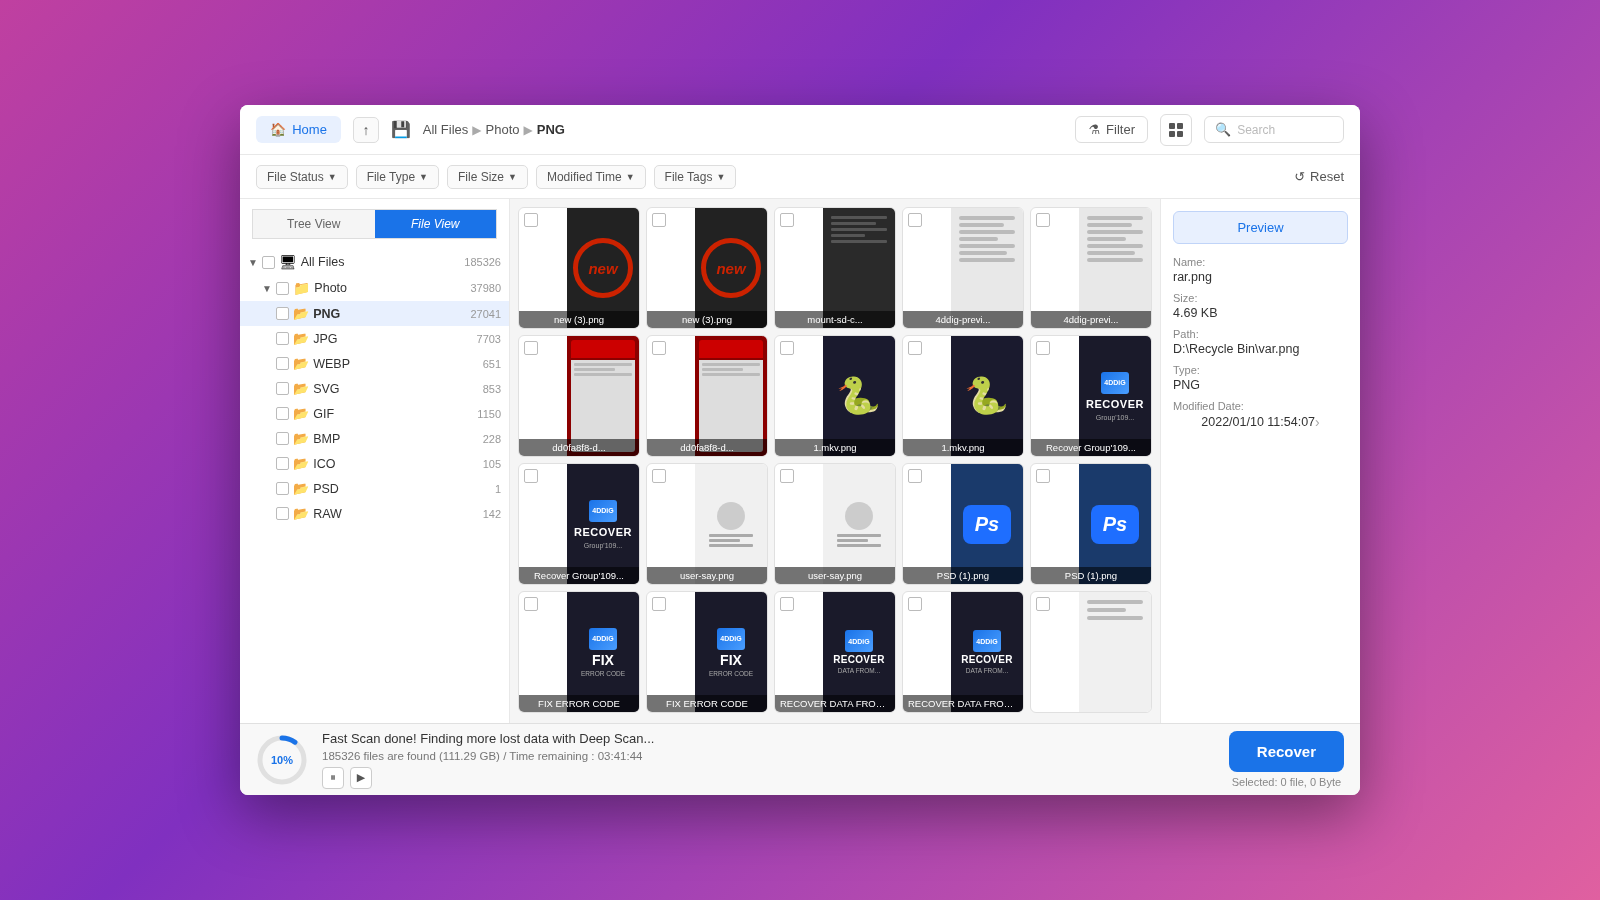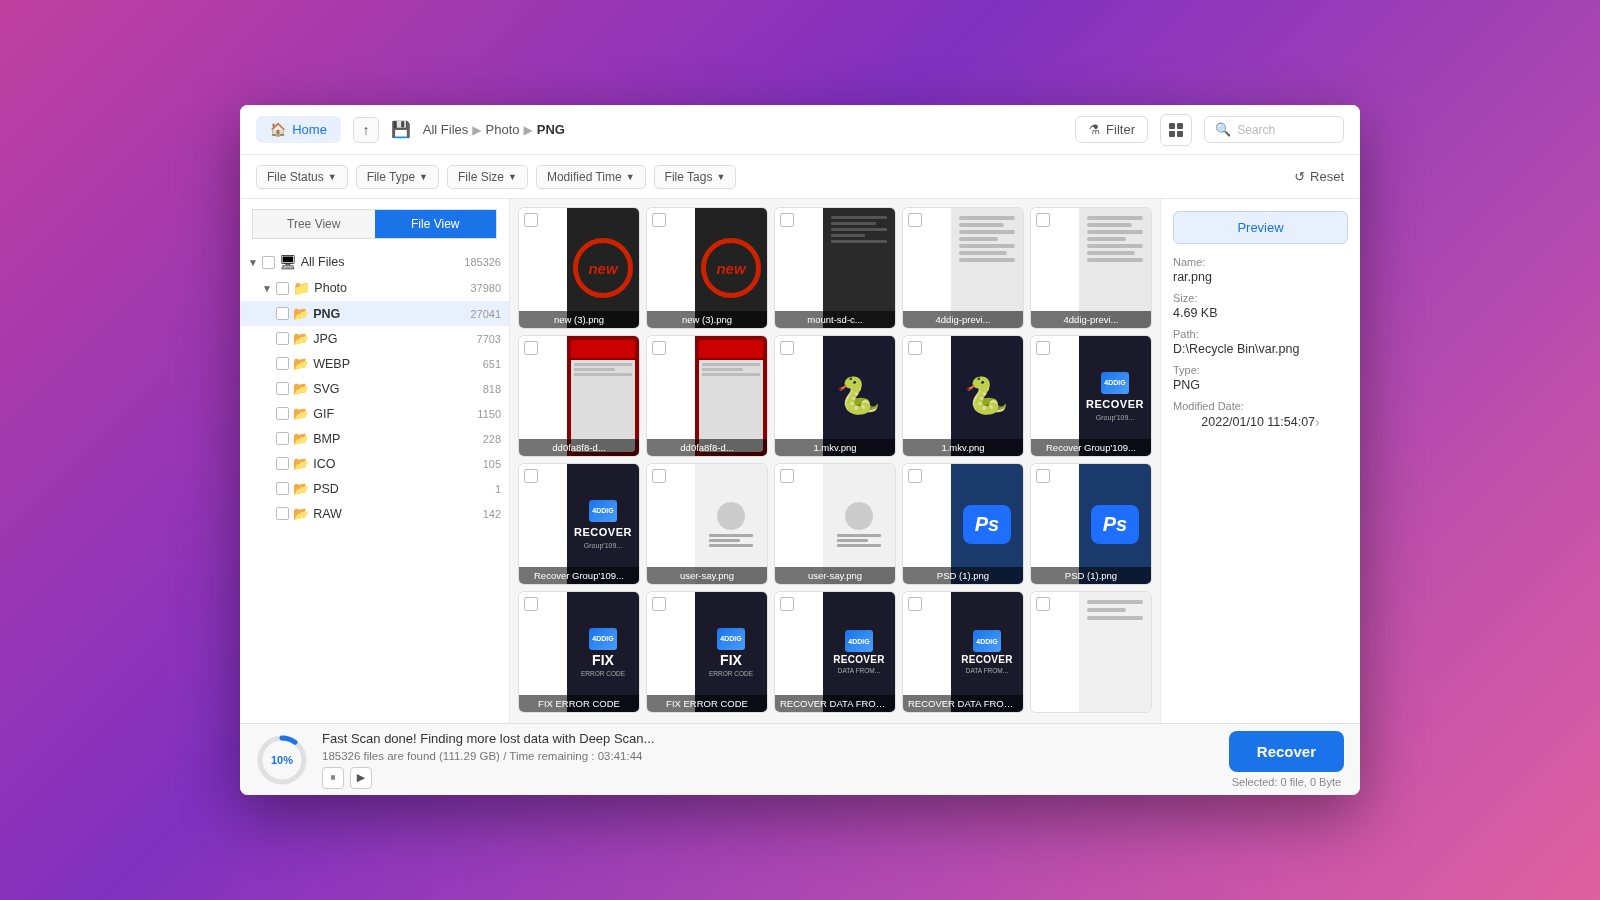--- a/index.html
+++ b/index.html
@@ -193,20 +193,21 @@
       cursor: pointer;
       font-weight: 500;
     }
     .view-btn-inactive {
       background: #f5f5f5;
       color: #666;
     }
     .view-btn-active {
       background: #1a73e8;
       color: white;
+      font-style: italic;
     }
     .tree-item {
       display: flex;
       align-items: center;
       padding: 5px 8px;
       font-size: 12.5px;
       cursor: pointer;
       gap: 4px;
     }
     .tree-item-selected {
@@ -634,21 +635,21 @@
       <div class="tree-item" style="padding-left:36px;">
         <div class="checkbox"></div>
         <span style="font-size:13px; color:#5577aa;">📂</span>
         <span class="tree-item-name">WEBP</span>
         <span class="tree-item-count">651</span>
       </div>
       <div class="tree-item" style="padding-left:36px;">
         <div class="checkbox"></div>
         <span style="font-size:13px; color:#5577aa;">📂</span>
         <span class="tree-item-name">SVG</span>
-        <span class="tree-item-count">818</span>
+        <span class="tree-item-count">853</span>
       </div>
       <div class="tree-item" style="padding-left:36px;">
         <div class="checkbox"></div>
         <span style="font-size:13px; color:#5577aa;">📂</span>
         <span class="tree-item-name">GIF</span>
         <span class="tree-item-count">1150</span>
       </div>
       <div class="tree-item" style="padding-left:36px;">
         <div class="checkbox"></div>
         <span style="font-size:13px; color:#5577aa;">📂</span>

